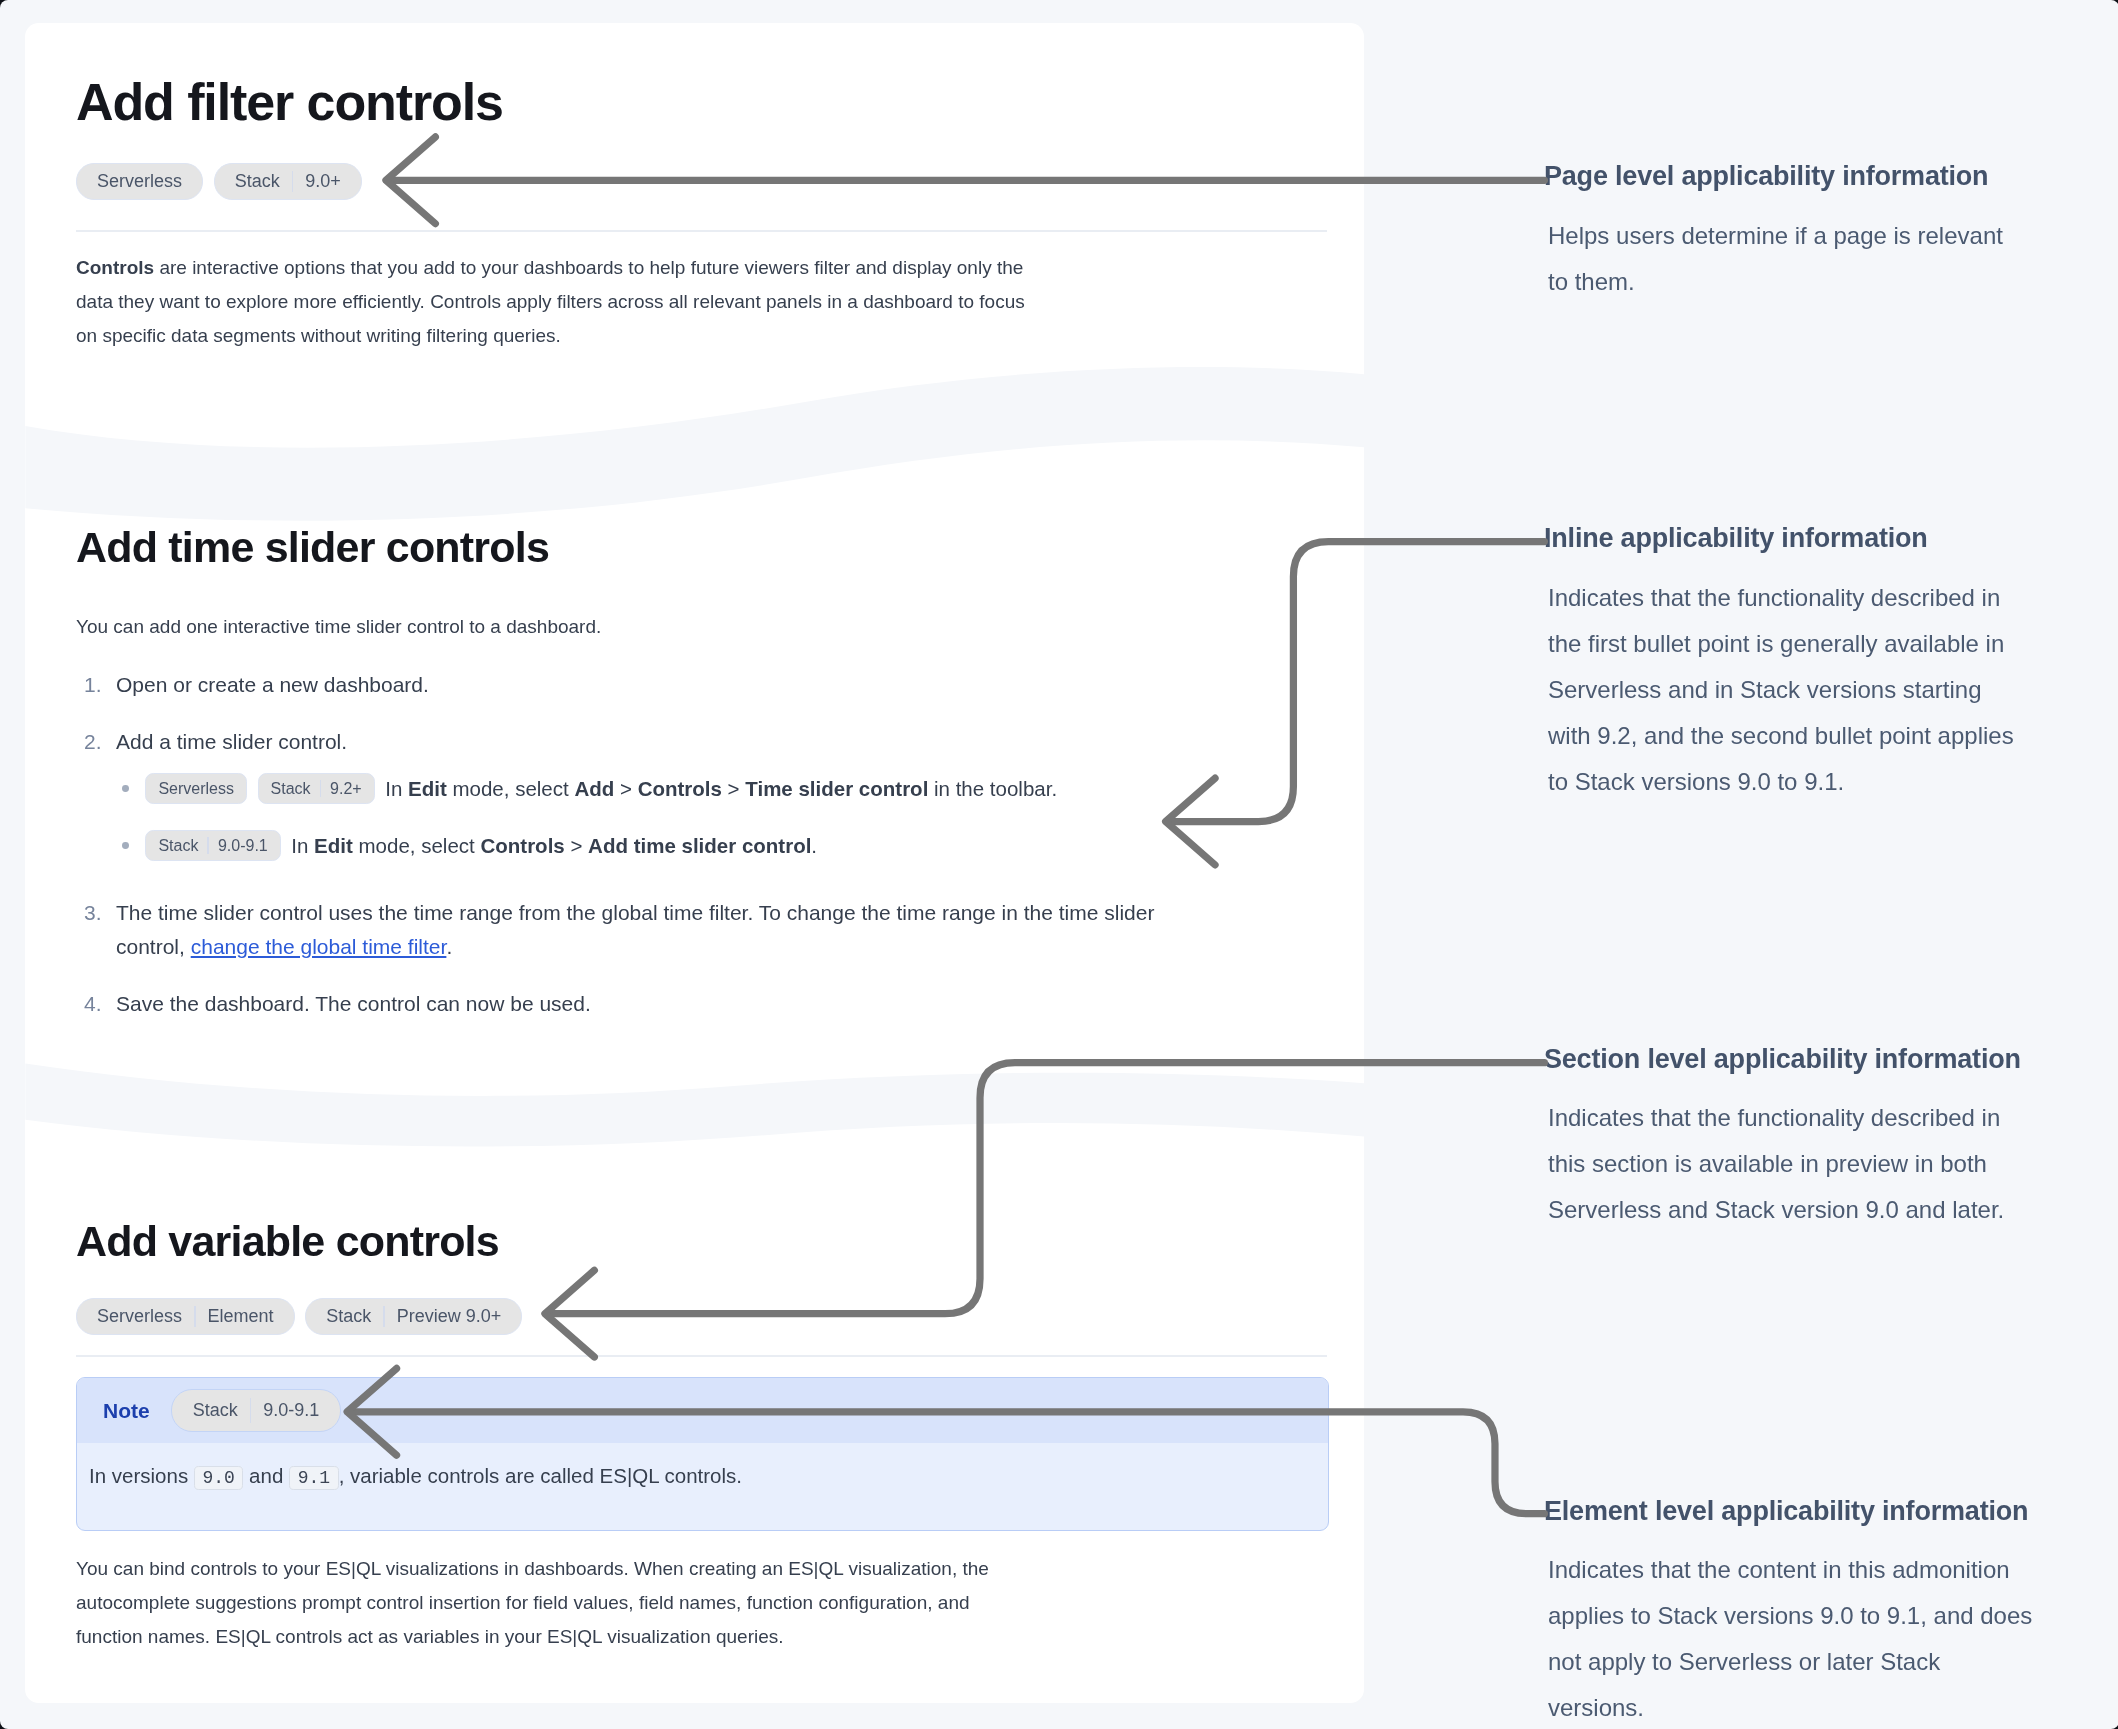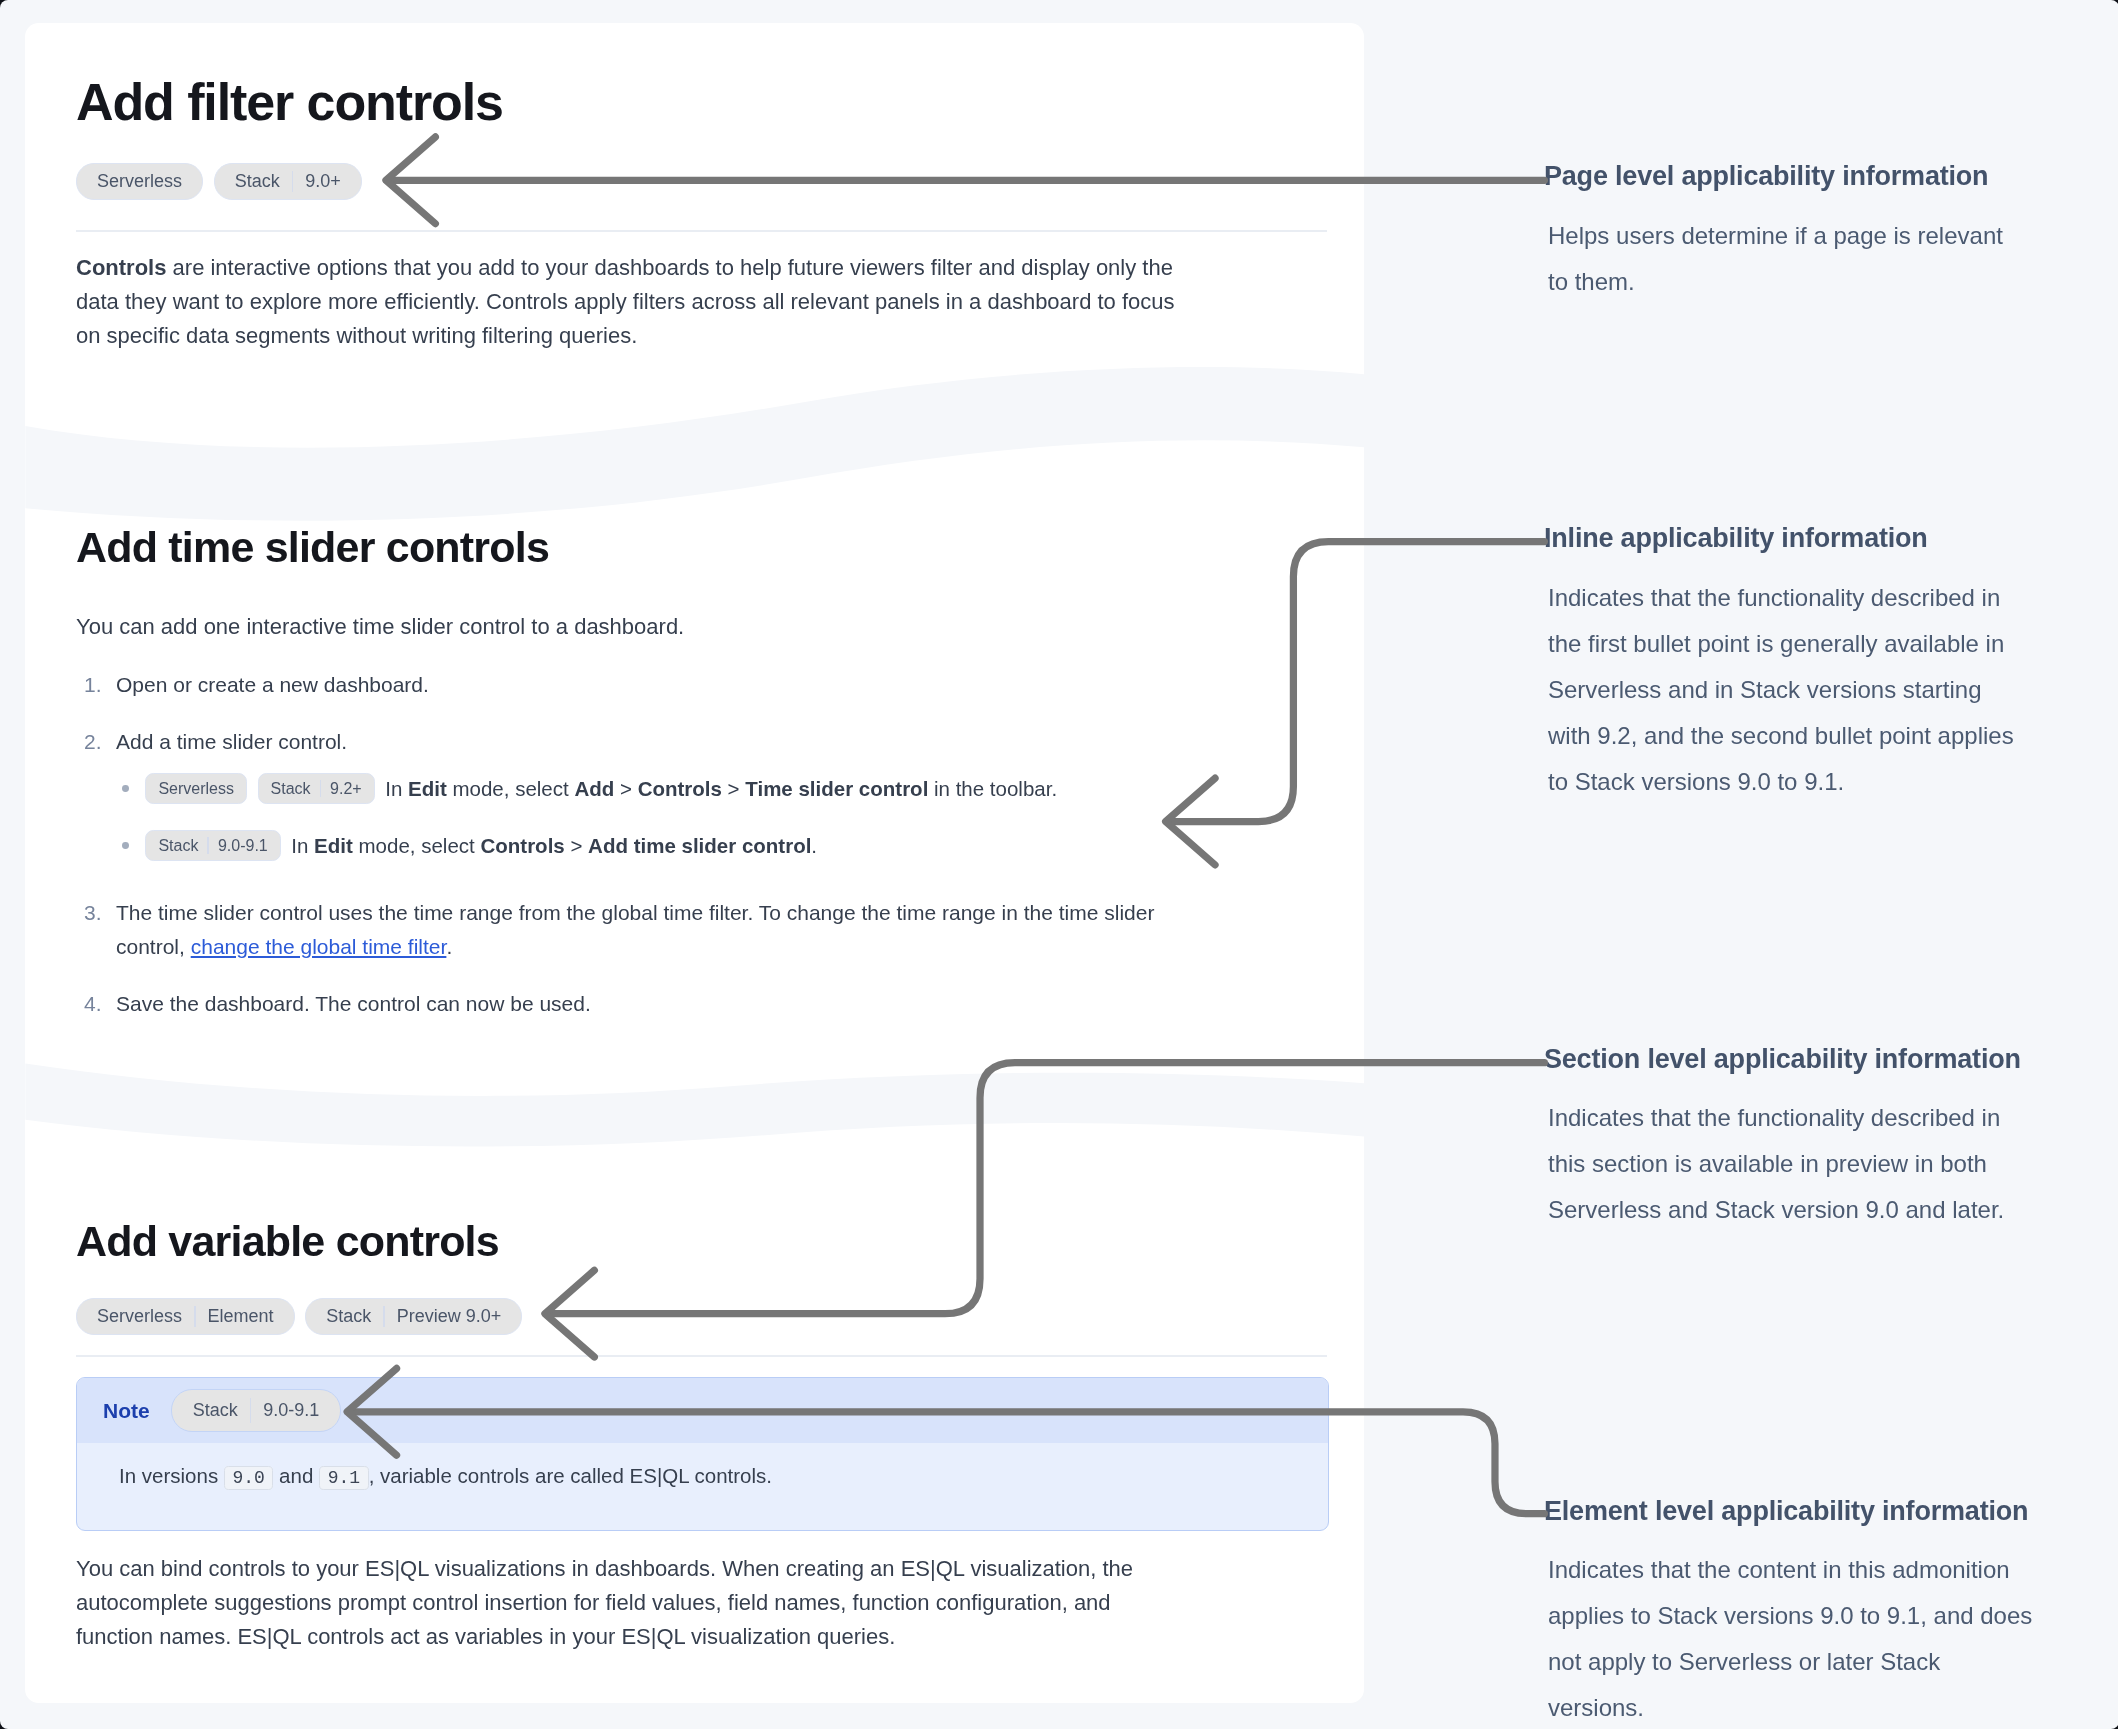--- a/index.html
+++ b/index.html
@@ -6,21 +6,21 @@
   .stage{position:relative;width:2119px;height:1729px;overflow:hidden;font-family:"Liberation Sans",sans-serif;}
   .page{position:absolute;inset:0;background:#f5f7fa;border-radius:8px;overflow:hidden;}
   .card{position:absolute;left:25px;top:23px;width:1339px;height:1680px;background:#ffffff;border-radius:13.7px;}
   .waves,.arrows{position:absolute;left:0;top:0;width:2119px;height:1729px;pointer-events:none;}
   .waves{z-index:2;}
   .content{position:absolute;inset:0;z-index:3;}
   .arrows{z-index:4;}
 
   .h1{position:absolute;left:76px;margin:0;font-size:52px;font-weight:bold;letter-spacing:-1.1px;color:#15171d;}
   .h2{position:absolute;left:76px;margin:0;font-size:43px;font-weight:bold;letter-spacing:-0.8px;color:#15171d;}
-  .body{position:absolute;margin:0;font-size:22px;line-height:34px;color:#363f4e;}
+  .body{position:absolute;margin:0;font-size:19px;line-height:34px;color:#363f4e;}
   .b{font-weight:bold;}
   .link{color:#2c5bd8;text-decoration:underline;cursor:pointer;}
   .code{font-family:"Liberation Mono",monospace;font-size:18px;background:#f0f3f8;border:0.8px solid #d9dfe9;border-radius:4.6px;padding:0.8px 7.6px;color:#3b4454;}
 
   .hr{position:absolute;left:76px;width:1251px;height:1.5px;background:#e9edf3;}
 
   .badge-row{position:absolute;display:flex;gap:10.6px;align-items:center;}
   .pill{display:inline-flex;align-items:center;background:#e5e5e5;border:1.5px solid #dde4f2;color:#4a5568;white-space:nowrap;}
   .pill-lg{height:35px;border-radius:18px;padding:0 20px;font-size:18px;gap:12px;}
   .pill-sm{height:29px;border-radius:8.4px;padding:0 12px;font-size:16px;gap:9px;}
@@ -28,21 +28,21 @@
   .pdiv{width:1.5px;height:60%;background:#d5dcec;}
 
   .step{position:absolute;left:84px;display:flex;font-size:21px;line-height:34px;color:#363f4e;}
   .num{color:#76839b;width:32px;flex:0 0 32px;}
   .bullet{position:absolute;left:122px;display:flex;align-items:center;gap:10.6px;font-size:20.5px;color:#363f4e;}
   .dot{width:6.8px;height:6.8px;border-radius:50%;background:#a3adbd;margin-right:6px;flex:0 0 6.8px;}
 
   .admonition{position:absolute;left:76px;top:1377px;width:1251px;height:152px;border:1.5px solid #b9cdf6;border-radius:9px;overflow:hidden;background:#e8effd;}
   .adm-head{height:65px;background:#d8e3fb;display:flex;align-items:center;padding-left:26px;gap:21px;}
   .note-label{font-size:21px;font-weight:bold;color:#1c3fad;}
-  .adm-body{padding:21px 42px;font-size:20.5px;color:#363f4e;}
+  .adm-body{padding:21px 12px;font-size:20.5px;color:#363f4e;}
 
   .ann-h{position:absolute;left:1544px;margin:0;font-size:27px;font-weight:bold;color:#43526a;letter-spacing:-0.2px;}
   .ann-b{position:absolute;left:1548px;margin:0;font-size:24px;line-height:46px;color:#4b5a71;}
 </style>
 </head>
 <body>
 
 <div class="stage">
 <div class="page">
 

